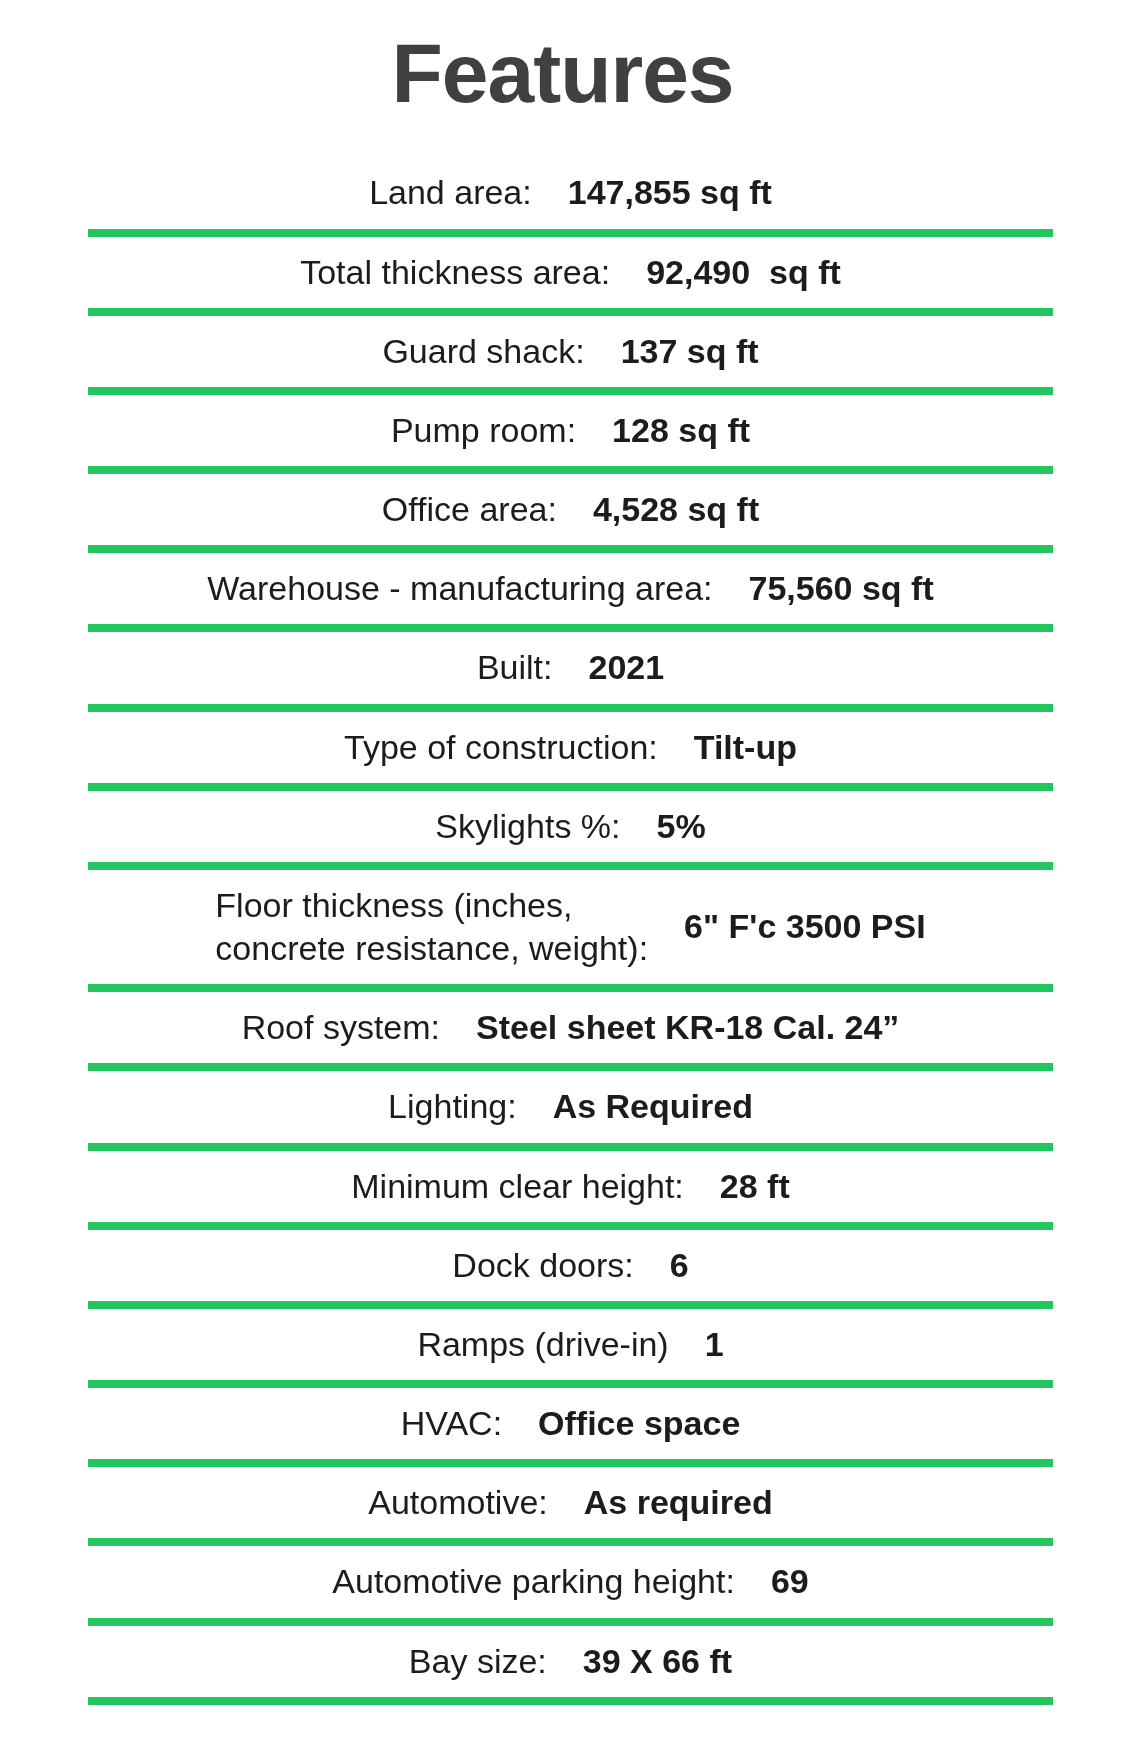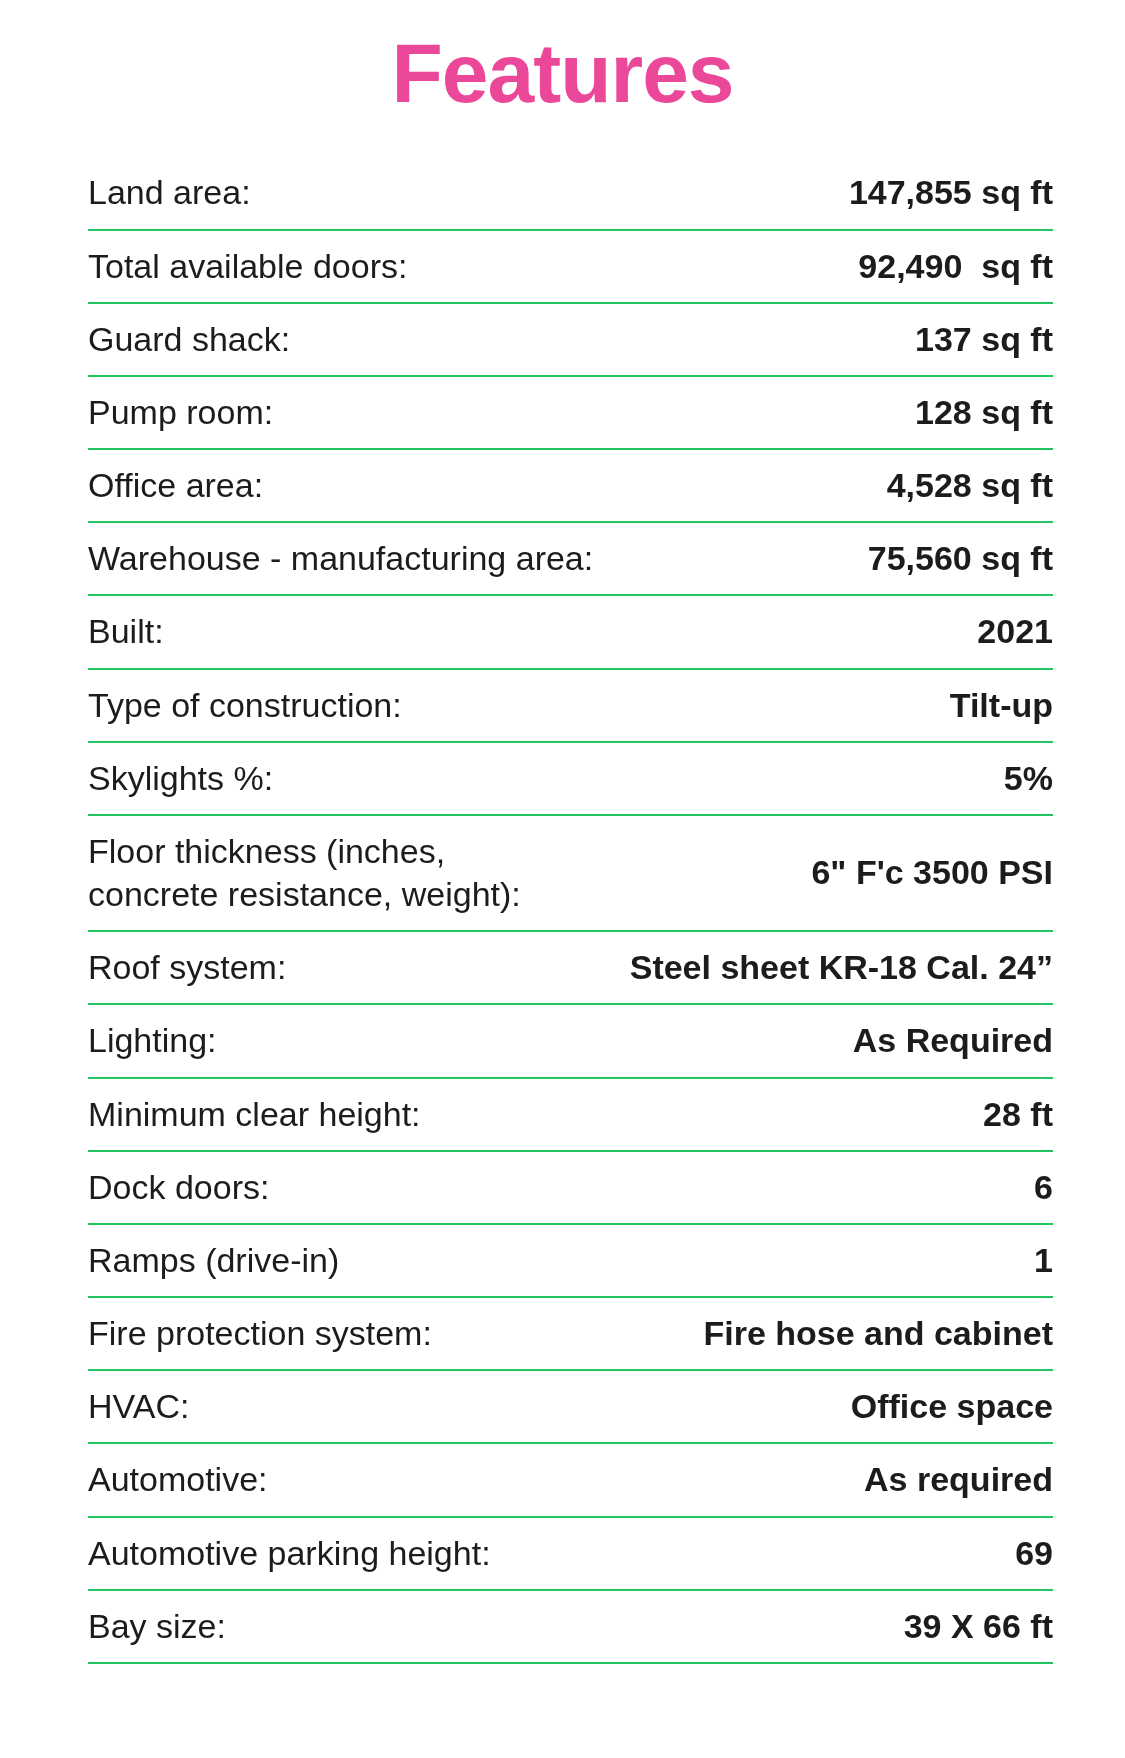--- a/index.html
+++ b/index.html
@@ -26,55 +26,55 @@
     line-height: 1.04;
     font-weight: 700;
     letter-spacing: -1px;
     text-align: center;
   }
   .features-table {
     width: 100%;
   }
   .row {
     display: flex;
-    justify-content: space-between;
+    justify-content: center;
     align-items: center;
     gap: 36px;
     padding: 14px 0;
-    border-bottom: 2px solid #22c55e;
+    border-bottom: 8px solid #22c55e;
     font-size: 34px;
     line-height: 1.27;
   }
   .label {
     font-weight: 400;
     white-space: pre-line;   
     text-align: left;
   }
   .value {
     font-weight: 600;
     white-space: pre-wrap;   
     text-align: right;
     flex-shrink: 0;
   }
 </style>
 </head>
 <body>
 
 <main class="card">
-  <h1 class="page-title" style="color: #ec4899;">Features</h1>
+  <h1 class="page-title" style="color: #404040;">Features</h1>
 
   <section class="features-table">
 
       <div class="row">
         <span class="label">Land area:</span>
         <span class="value">147,855 sq ft</span>
       </div>
 
       <div class="row">
-        <span class="label">Total available doors:</span>
+        <span class="label">Total thickness area:</span>
         <span class="value">92,490  sq ft</span>
       </div>
 
       <div class="row">
         <span class="label">Guard shack:</span>
         <span class="value">137 sq ft</span>
       </div>
 
       <div class="row">
         <span class="label">Pump room:</span>
@@ -130,24 +130,20 @@
       <div class="row">
         <span class="label">Dock doors:</span>
         <span class="value">6</span>
       </div>
 
       <div class="row">
         <span class="label">Ramps (drive-in)</span>
         <span class="value">1</span>
       </div>
 
-      <div class="row">
-        <span class="label">Fire protection system:</span>
-        <span class="value">Fire hose and cabinet</span>
-      </div>
 
       <div class="row">
         <span class="label">HVAC:</span>
         <span class="value">Office space</span>
       </div>
 
       <div class="row">
         <span class="label">Automotive:</span>
         <span class="value">As required</span>
       </div>

